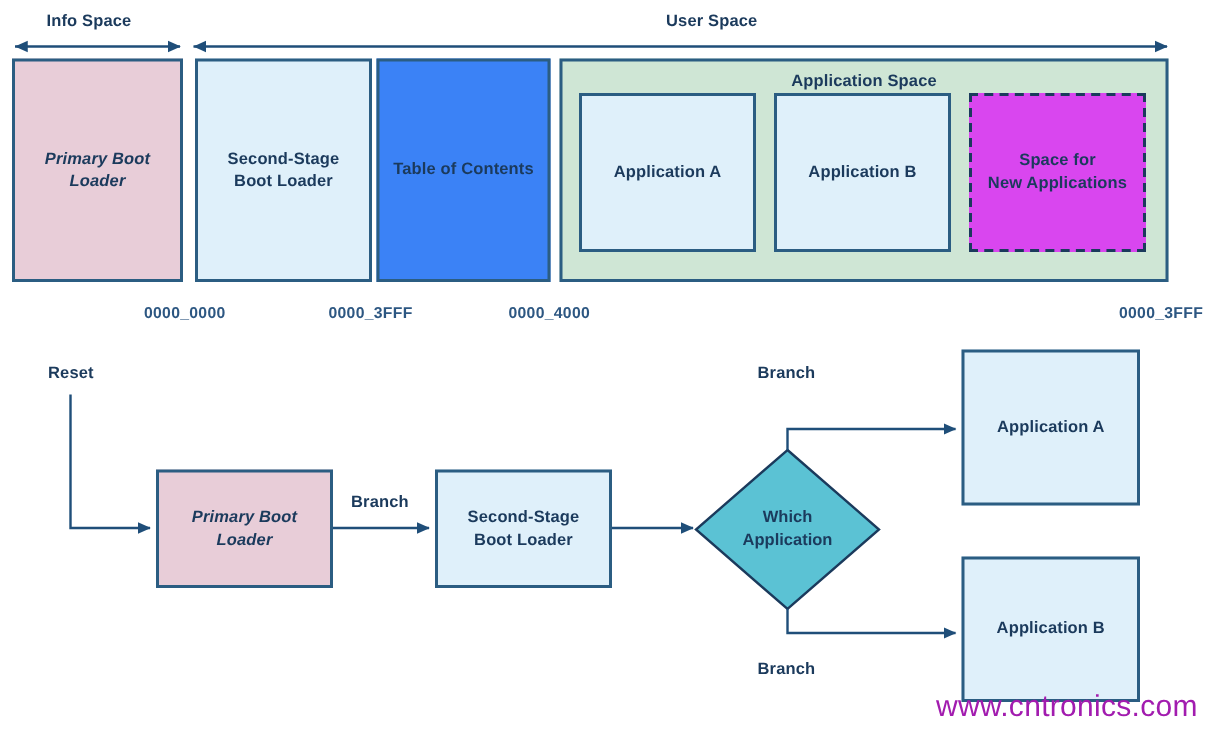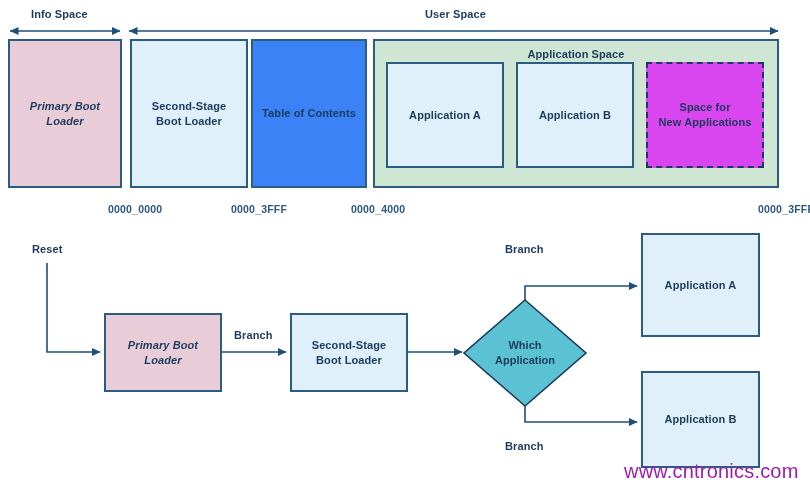--- a/index.html
+++ b/index.html
@@ -54,21 +54,20 @@
     white-space: nowrap;
     letter-spacing: 0.1px;
   }
   .addr {
     position: absolute;
     color: #2d5782;
     font-size: 10.5px;
     font-weight: bold;
     white-space: nowrap;
     letter-spacing: 0.2px;
-    margin-left: 12px;
   }
   .appspace-title {
     position: absolute;
     color: #1b3a5c;
     font-size: 11px;
     font-weight: bold;
     white-space: nowrap;
   }
   .diamond-wrap {
     position: absolute;
@@ -125,21 +124,21 @@
 
     <polygon points="525,300 586,353 525,406 464,353" fill="#5bc2d4" stroke="#1b3a5c" stroke-width="1.6"></polygon>
 
     <path d="M525,300 L525,286 L637,286" fill="none" stroke="#1f4e79" stroke-width="1.6" marker-end="url(#arrowEnd)"></path>
 
     <path d="M525,406 L525,422 L637,422" fill="none" stroke="#1f4e79" stroke-width="1.6" marker-end="url(#arrowEnd)"></path>
   </svg>
 
   <div class="label-free" style="left:31px; top:8px;">Info Space</div>
 
-  <div class="label-free" style="left:425px; top:8px;">User Space</div>
+  <div class="label-free" style="left:444px; top:8px;">User Space</div>
 
   <div class="box box-pink" style="left:8px; top:39px; width:114px; height:149px;">
     <span style="white-space:pre-line;">Primary Boot
 Loader</span>
   </div>
 
   <div class="box box-blue" style="left:130px; top:39px; width:118px; height:149px;">
     <span style="white-space:pre-line;">Second-Stage
 Boot Loader</span>
   </div>

